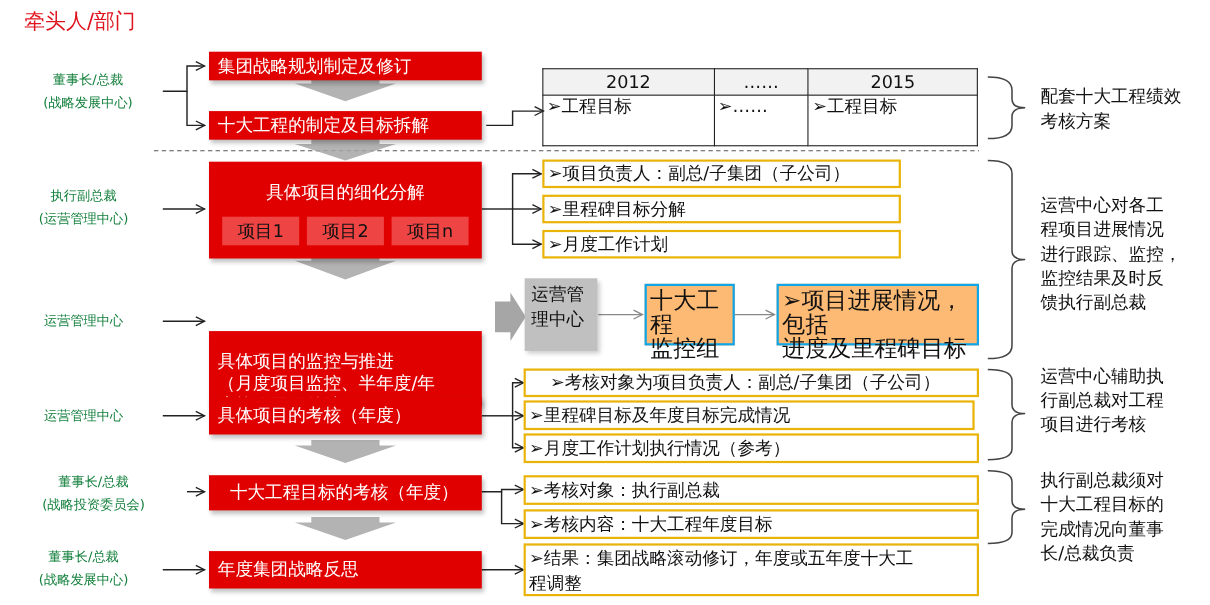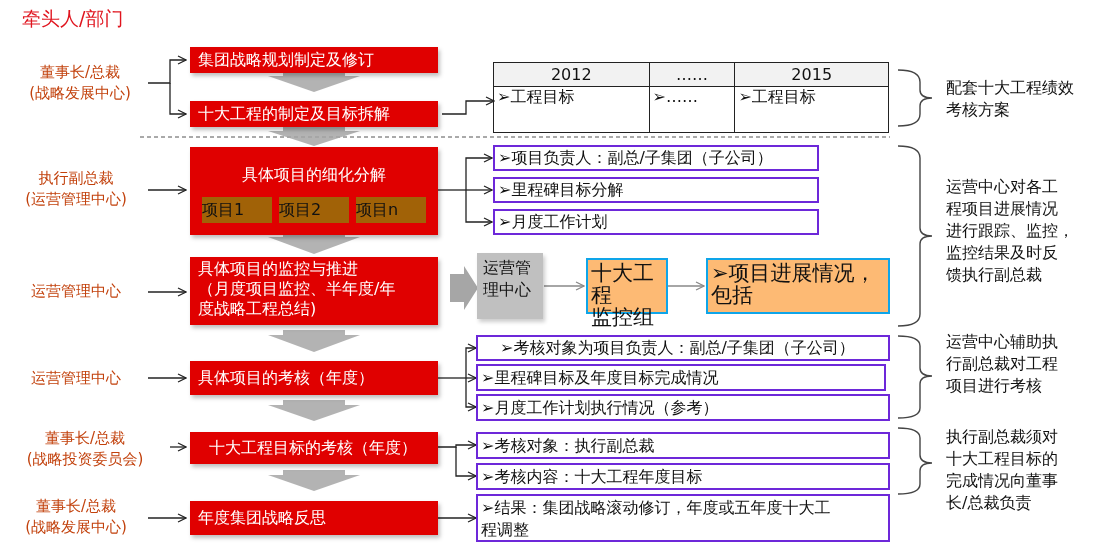--- a/index.html
+++ b/index.html
@@ -1,31 +1,31 @@
 <!DOCTYPE html>
 <html><head>
 <meta charset="utf-8">
 <style>
   * { box-sizing: border-box; margin: 0; padding: 0; }
   body { width: 1100px; height: 550px; background: #ffffff; position: relative; overflow: hidden;
          font-family: "DejaVu Sans", "Liberation Sans", sans-serif; color: #111; }
   .abs { position: absolute; }
   .title { left: 22px; top: 6px; font-size: 19px; color: #e0141e; }
-  .owner { text-align: center; font-size: 15px; line-height: 21px; color: #c2410c; }
+  .owner { text-align: center; font-size: 12px; line-height: 21px; color: #15803d; }
   .redbox { background: #e00000; color: #fff; font-size: 16px; line-height: 20px;
             box-shadow: 2px 3px 4px rgba(0,0,0,0.25); padding-left: 8px; display: flex; align-items: center; }
-  .redbox.multi { display: block; padding-top: 2px; line-height: 20px; }
-  .gbox { border: 2px solid #6d28d9; background: #fff; font-size: 16px; line-height: 22px; padding-left: 3px; display: flex; align-items: center; white-space: nowrap; }
+  .redbox.multi { display: block; padding-top: 18px; line-height: 20px; margin-top: 44px; }
+  .gbox { border: 2px solid #eab308; background: #fff; font-size: 16px; line-height: 22px; padding-left: 3px; display: flex; align-items: center; white-space: nowrap; }
   .gbox.multi { display: block; white-space: normal; line-height: 22px; padding-top: 1px; }
   .note { font-size: 16px; line-height: 22px; color: #111; }
   table.years { border-collapse: collapse; font-size: 16px; }
   table.years td { border: 1.5px solid #222; }
   table.years tr.head td { background: #f2f2f2; text-align: center; height: 24px; }
   table.years tr.body td { vertical-align: top; height: 46px; padding-left: 3px; }
-  .whitebox { background: #a16207; color: #111; font-size: 16px; line-height: 26px; }
+  .whitebox { background: #ef4444; color: #111; font-size: 16px; text-align: center; line-height: 26px; }
   .graybox { background: #c0c0c0; font-size: 16px; line-height: 22px; padding: 4px 6px; box-shadow: 2px 3px 4px rgba(0,0,0,0.2); }
   .monbox { border: 2px solid #0ea5e9; background: #fdba74; font-size: 21px; line-height: 22px; padding: 2px 3px; }
   svg.lines { position: absolute; left: 0; top: 0; }
 </style>
 </head>
 <body>
 
 <div class="abs title">牵头人/部门</div>
 
 <svg class="lines" width="1100" height="550">
@@ -169,20 +169,21 @@
 <div class="abs graybox" style="left:477px; top:253px; width:66px; height:66px;">
   <div>运营管</div>
   <div>理中心</div>
 </div>
 <div class="abs monbox" style="left:586px; top:258px; width:82px; height:56px;">
   <div>十大工程</div>
   <div>监控组</div>
 </div>
 <div class="abs monbox" style="left:706px; top:258px; width:184px; height:56px;">
   <div>➢项目进展情况，包括</div>
+  <div>进度及里程碑目标</div>
 </div>
 
 <div class="abs gbox" style="left:476px; top:335px; width:414px; height:26px;padding-left:22px;">➢考核对象为项目负责人：副总/子集团（子公司）</div>
 <div class="abs gbox" style="left:476px; top:364px; width:410px; height:27px;">➢里程碑目标及年度目标完成情况</div>
 <div class="abs gbox" style="left:476px; top:394px; width:414px; height:27px;">➢月度工作计划执行情况（参考）</div>
 
 <div class="abs gbox" style="left:476px; top:432px; width:414px; height:27px;">➢考核对象：执行副总裁</div>
 <div class="abs gbox" style="left:476px; top:463px; width:414px; height:27px;">➢考核内容：十大工程年度目标</div>
 
 <div class="abs gbox multi" style="left:476px; top:494px; width:414px; height:48px;">

